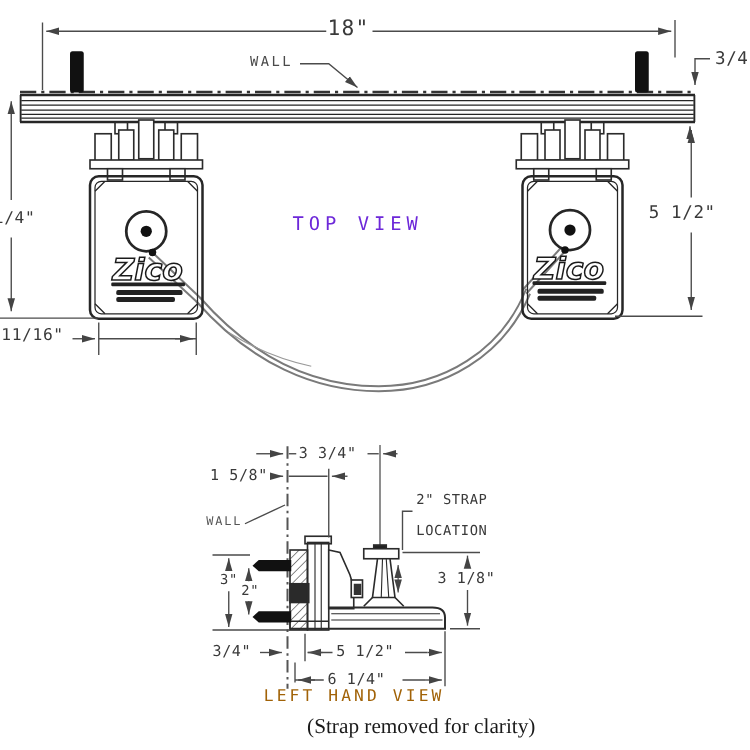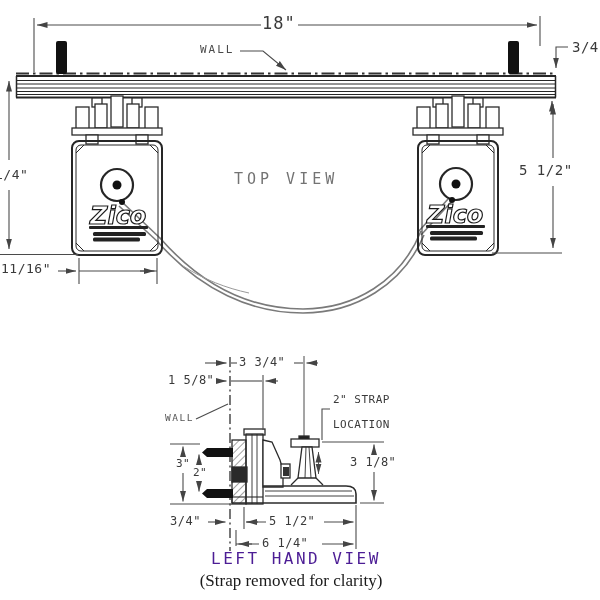--- a/index.html
+++ b/index.html
@@ -5,26 +5,26 @@
   html,body{margin:0;padding:0;}
   body{width:600px;height:600px;overflow:hidden;background:#fff;}
   .screen{position:relative;width:600px;height:600px;background:#fff;
           font-family:"DejaVu Sans Mono","Liberation Mono",monospace;}
   svg{position:absolute;left:0;top:0;}
   .lbl{position:absolute;color:#3a3a3a;white-space:nowrap;line-height:1;background:#fff;padding:0 1px;}
   .dimtxt{font-size:12px;letter-spacing:.5px;}
   .dim13{font-size:13px;letter-spacing:.5px;}
   .dim14{font-size:14px;letter-spacing:.5px;}
   .big{font-size:17px;letter-spacing:1px;}
-  .title{font-size:15px;letter-spacing:4px;color:#737373;}
-  .title2{font-size:16px;letter-spacing:2.5px;color:#4c1d95;}
+  .title{font-size:15px;letter-spacing:4px;color:#6d28d9;}
+  .title2{font-size:13px;letter-spacing:2.5px;color:#a16207;}
   .walltxt{font-size:11px;letter-spacing:2px;color:#4a4a4a;}
   .walltxt2{font-size:9.5px;letter-spacing:1.5px;color:#555;}
   .small11{font-size:11px;letter-spacing:.5px;}
-  .caption{font-family:"Liberation Serif","DejaVu Serif",serif;font-size:17px;color:#1a1a1a;letter-spacing:0;}
+  .caption{font-family:"Liberation Serif","DejaVu Serif",serif;font-size:17px;color:#1a1a1a;letter-spacing:0;margin-left:46px;}
   .ctr{text-align:center;}
 </style>
 </head>
 <body>
 
 <div class="screen">
 
 <svg width="600" height="600" viewBox="0 0 600 600">
   <defs>
     <marker id="arw" markerWidth="12" markerHeight="9" refX="10.5" refY="4" orient="auto" markerUnits="userSpaceOnUse">

